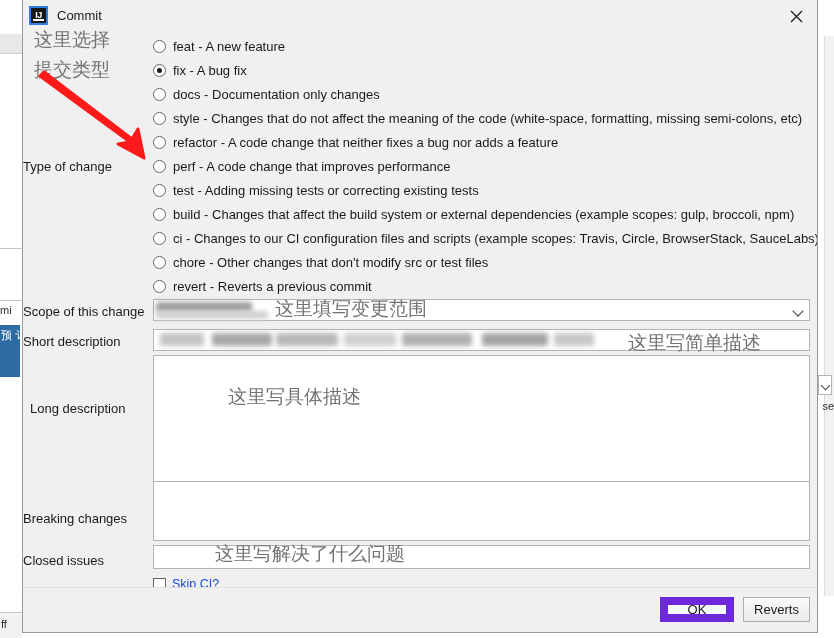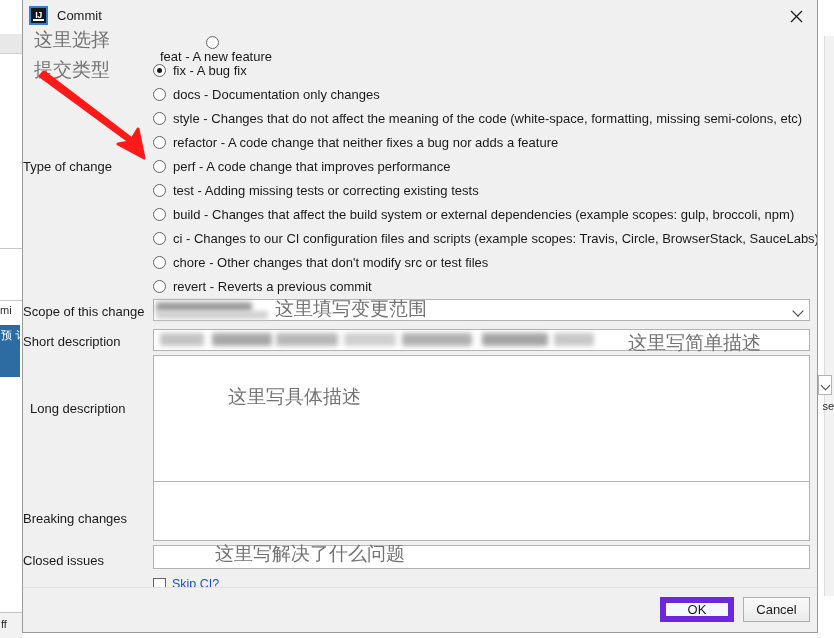--- a/index.html
+++ b/index.html
@@ -317,21 +317,21 @@
     font-size: 13px;
     color: #1a1a1a;
     display: flex;
     align-items: center;
     justify-content: center;
     background: linear-gradient(#fafafa, #eaeaea);
     border: 1px solid #adadad;
     cursor: default;
   }
   .btn.primary {
-    border: 6px solid #6d28d9;
+    border: 8px solid #6d28d9;
     background: #f5f9fe;
   }
   .btn-ok { left: 637px; width: 74px; }
   .btn-cancel { left: 720px; width: 67px; }
 
   
   .anno {
     position: absolute;
     color: #737373;
     font-size: 19px;
@@ -388,21 +388,21 @@
           <line x1="12" y1="1" x2="1" y2="12" stroke="#1a1a1a" stroke-width="1.3"></line>
         </svg>
       </div>
     </div>
 
     <div class="dlg-body">
 
       <div class="field-label" style="top:126px;">Type of change</div>
 
       <div>
-        <div class="radio-row" style="top:3px;flex-direction:column;">
+        <div class="radio-row" style="top:3px;">
           <span class="radio-mark"></span>
           <span class="radio-text">feat - A new feature</span>
         </div>
         <div class="radio-row" style="top:27px;">
           <span class="radio-mark checked"></span>
           <span class="radio-text">fix - A bug fix</span>
         </div>
         <div class="radio-row" style="top:51px;">
           <span class="radio-mark"></span>
           <span class="radio-text">docs - Documentation only changes</span>
@@ -475,21 +475,21 @@
 
       <div class="cbrow" style="top:542px;">
         <span class="cbbox"></span>
         <span class="cbtext">Skip CI?</span>
       </div>
 
     </div>
 
     <div class="footer">
       <div class="btn primary btn-ok">OK</div>
-      <div class="btn btn-cancel">Cancel</div>
+      <div class="btn btn-cancel">Reverts</div>
     </div>
 
   </div>
 
   <div class="anno" style="left:34px; top:28px;">这里选择</div>
   <div class="anno" style="left:34px; top:58px;">提交类型</div>
 
   <svg class="anno-arrow" viewBox="0 0 130 90">
     <path d="M 8 6 L 98 72 L 86 74 L 112 88 L 106 59 L 100 69 L 12 2 Z" fill="#ff1a1a" stroke="#ff1a1a" stroke-width="3" stroke-linejoin="round"></path>
   </svg>

